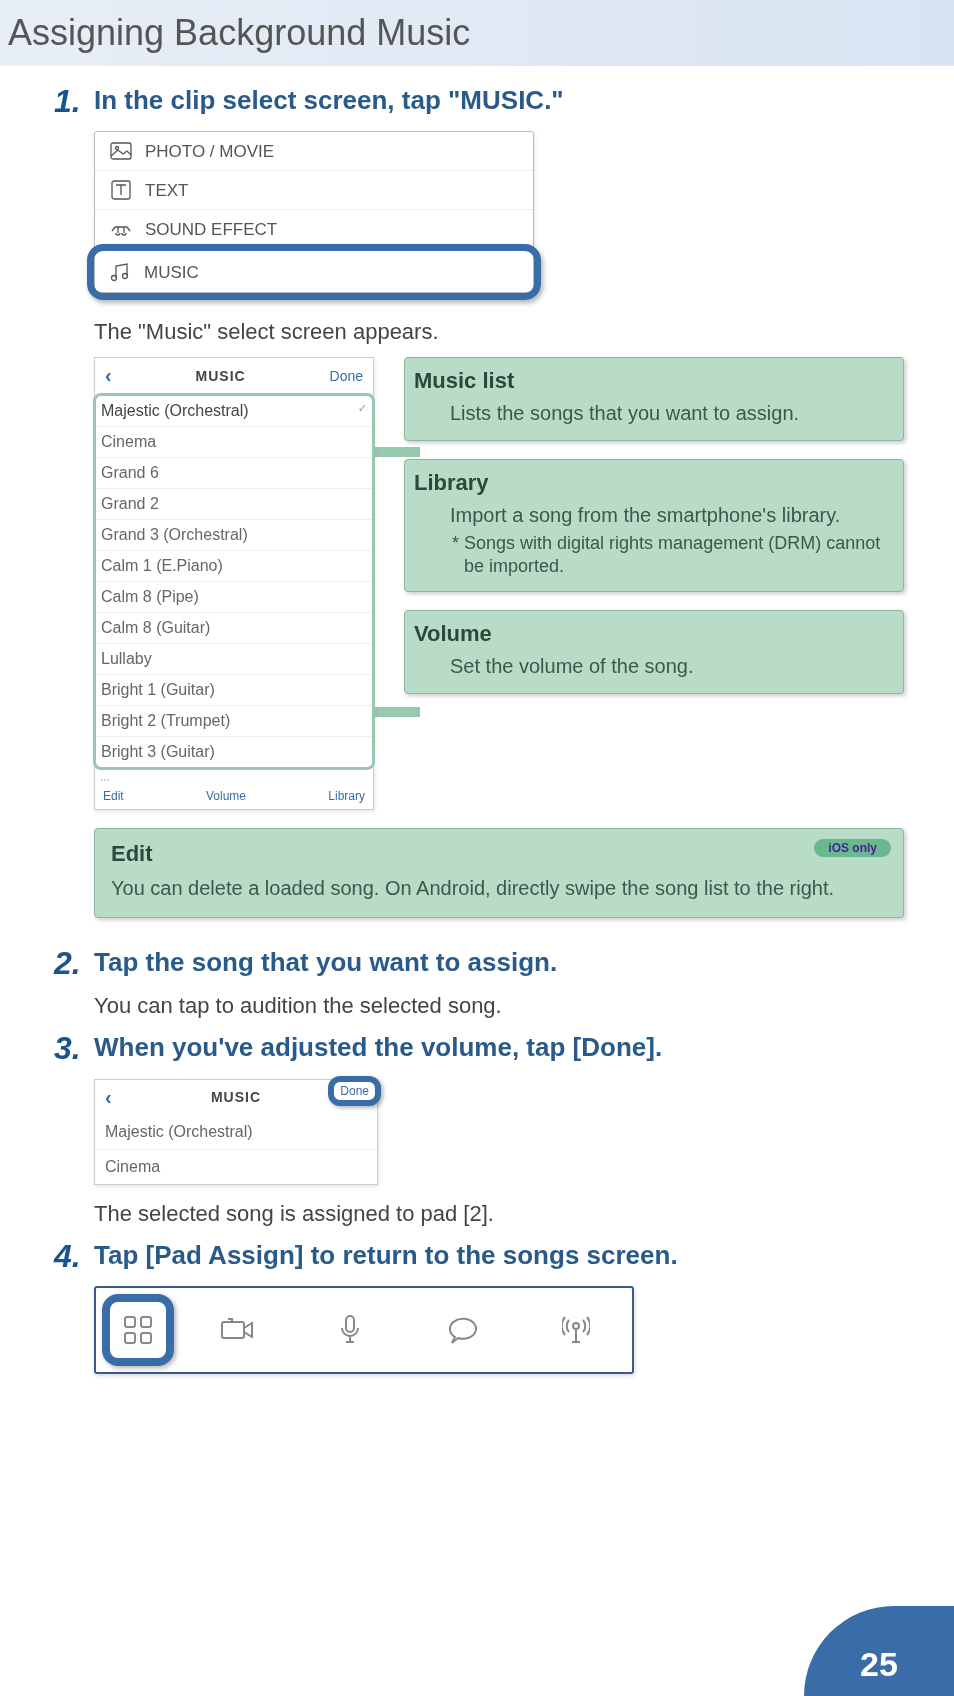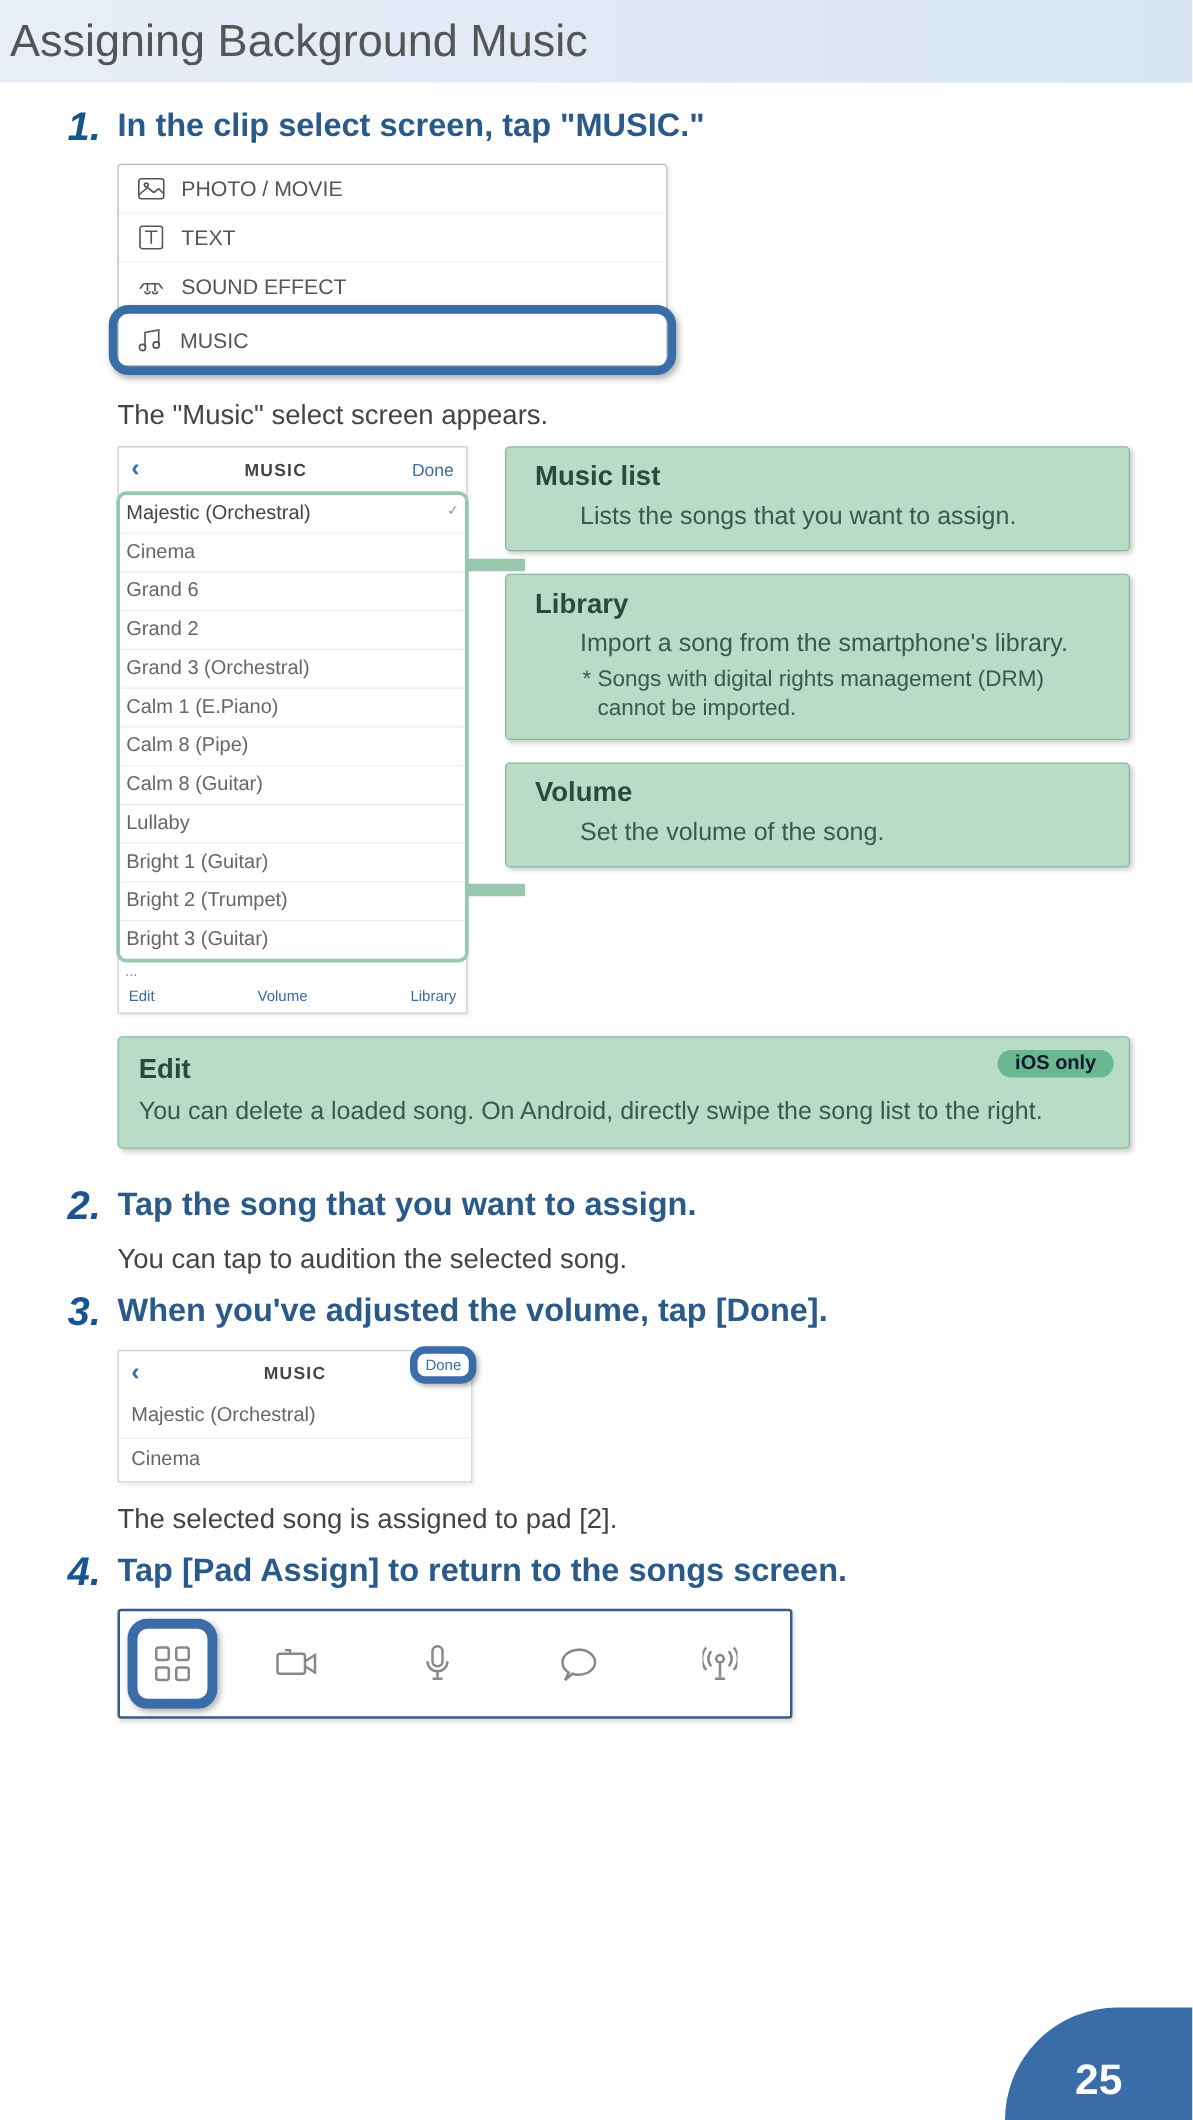--- a/index.html
+++ b/index.html
@@ -116,21 +116,21 @@
     font-size: 12px;
   }
   .music-footer span { color:#3a6ca8; }
   .music-footer span:nth-child(2){ color:#3a6ca8; }
   
   .callouts { flex:1; display:flex; flex-direction:column; gap:18px; }
   .callout {
     background: #b8dcc7;
     border: 1px solid #8ab89f;
     border-radius: 4px;
-    padding: 10px 23px 14px;
+    padding: 10px 9px 14px;
     box-shadow: 2px 2px 4px rgba(0,0,0,0.2);
   }
   .callout h4 {
     font-size: 22px;
     font-weight:700;
     color:#2a4a3a;
     margin-bottom: 6px;
   }
   .callout p {
     font-size: 20px;
@@ -157,23 +157,23 @@
     position: relative;
     margin-bottom: 28px;
   }
   .callout-wide h4 { font-size:22px; font-weight:700; color:#2a4a3a; margin-bottom:8px; }
   .callout-wide p { font-size:20px; color:#3a5a4a; line-height:1.3; }
   .ios-badge {
     position:absolute;
     top: 10px;
     right: 12px;
     background:#6ab890;
-    color:#0f172a;
+    color:#4c1d95;
     font-weight:700;
-    font-size:16px;
+    font-size:12px;
     padding: 2px 14px;
     border-radius: 14px;
   }
   
   .done-screen {
     margin-left: 40px;
     width: 284px;
     border: 1px solid #ccc;
     box-shadow: 1px 2px 4px rgba(0,0,0,0.1);
     margin-bottom: 16px;

